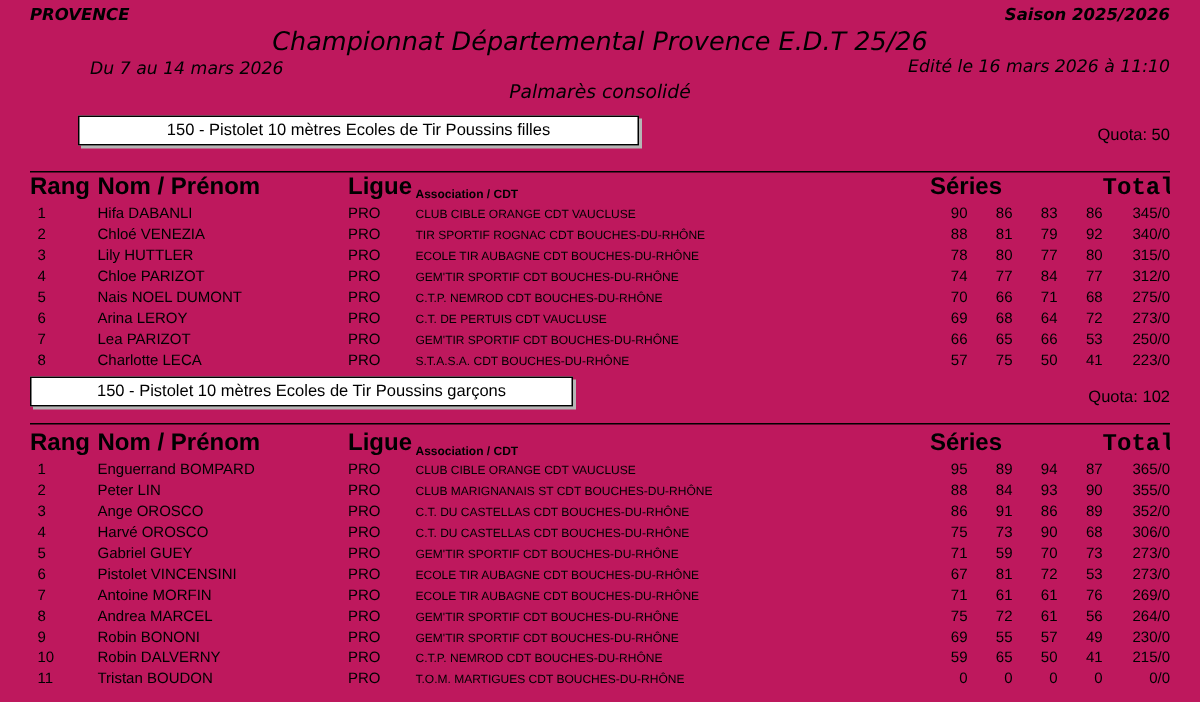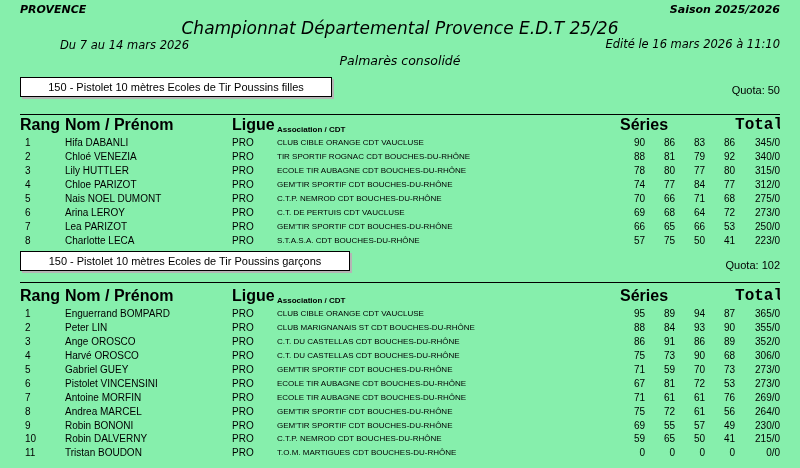--- a/index.html
+++ b/index.html
@@ -1,39 +1,39 @@
 <!DOCTYPE html>
 <html><head>
 <meta charset="utf-8">
 <style>
   * { margin:0; padding:0; box-sizing:border-box; }
   html,body { background:#fff; }
   body {
     width:800px; height:468px; overflow:hidden;
     font-family:"Liberation Sans", sans-serif; color:#000;
   }
-  .page { position:relative; width:800px; height:468px; background:#86efac; }
+  .page { position:relative; width:800px; height:468px; background:#be185d; }
 
   
   .it { font-family:"DejaVu Sans", sans-serif; font-style:italic; }
   .region  { position:absolute; left:20px;  top:3px;  font-size:11px; font-weight:bold; }
   .season  { position:absolute; right:20px; top:3px;  font-size:11px; font-weight:bold; }
   .title   { position:absolute; left:0; right:0; top:18px; text-align:center; font-size:17px; }
   .daterange { position:absolute; left:20px;  top:38px; font-size:11.5px;margin-left:40px; }
   .edited    { position:absolute; right:20px; top:37px; font-size:11.5px; }
   .subtitle  { position:absolute; left:0; right:0; top:53px; text-align:center; font-size:12.5px; }
 
   .secbox {
     position:absolute; left:20px; height:20px;
     border:1px solid #000; background:#fff;
     box-shadow:2px 2px 0 #b5b5b5;
     font-size:11px; line-height:18px; text-align:center;
   }
-  .secbox.s0 { top:77px;  width:312px; }
-  .secbox.s1 { top:251px; width:330px; }
+  .secbox.s0 { top:77px;  width:374px;margin-left:32px; }
+  .secbox.s1 { top:251px; width:362px; }
 
   .quota { position:absolute; right:20px; font-size:11px; }
   .quota.q0 { top:84px; }
   .quota.q1 { top:259px; }
 
   .rule { position:absolute; left:20px; right:20px; border-top:1px solid #000; }
   .rule.r0 { top:114px; }
   .rule.r1 { top:282px; }
 
   table {

